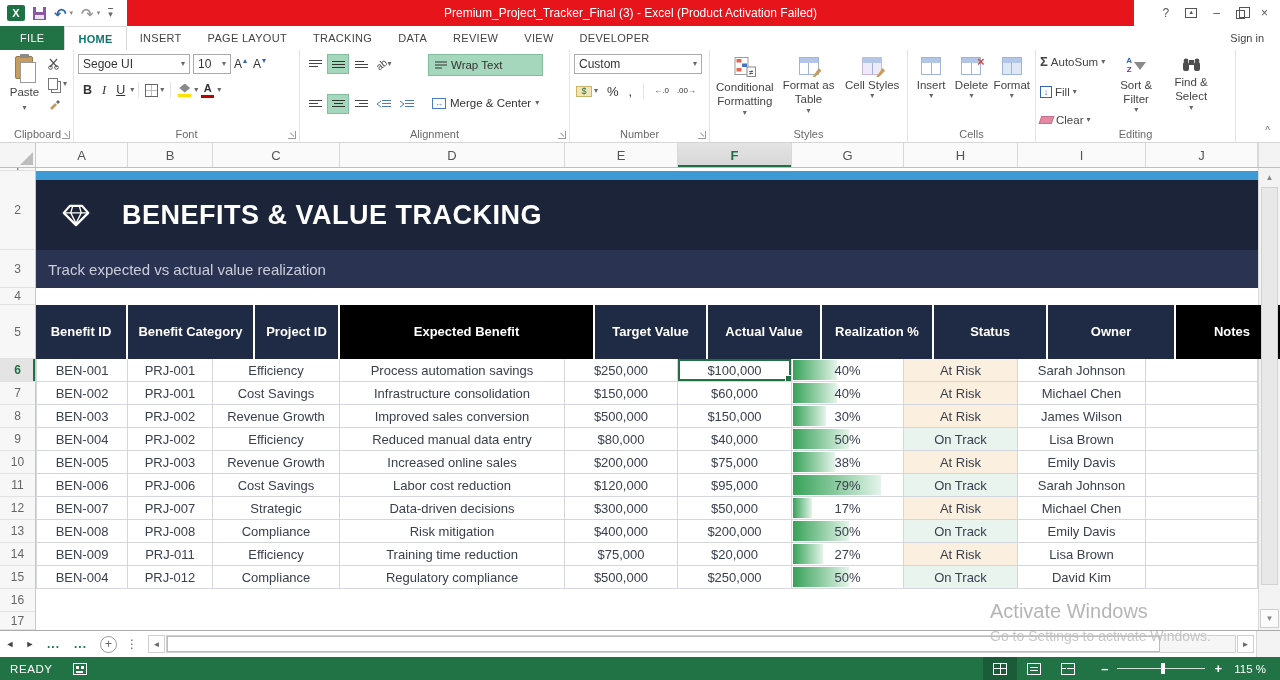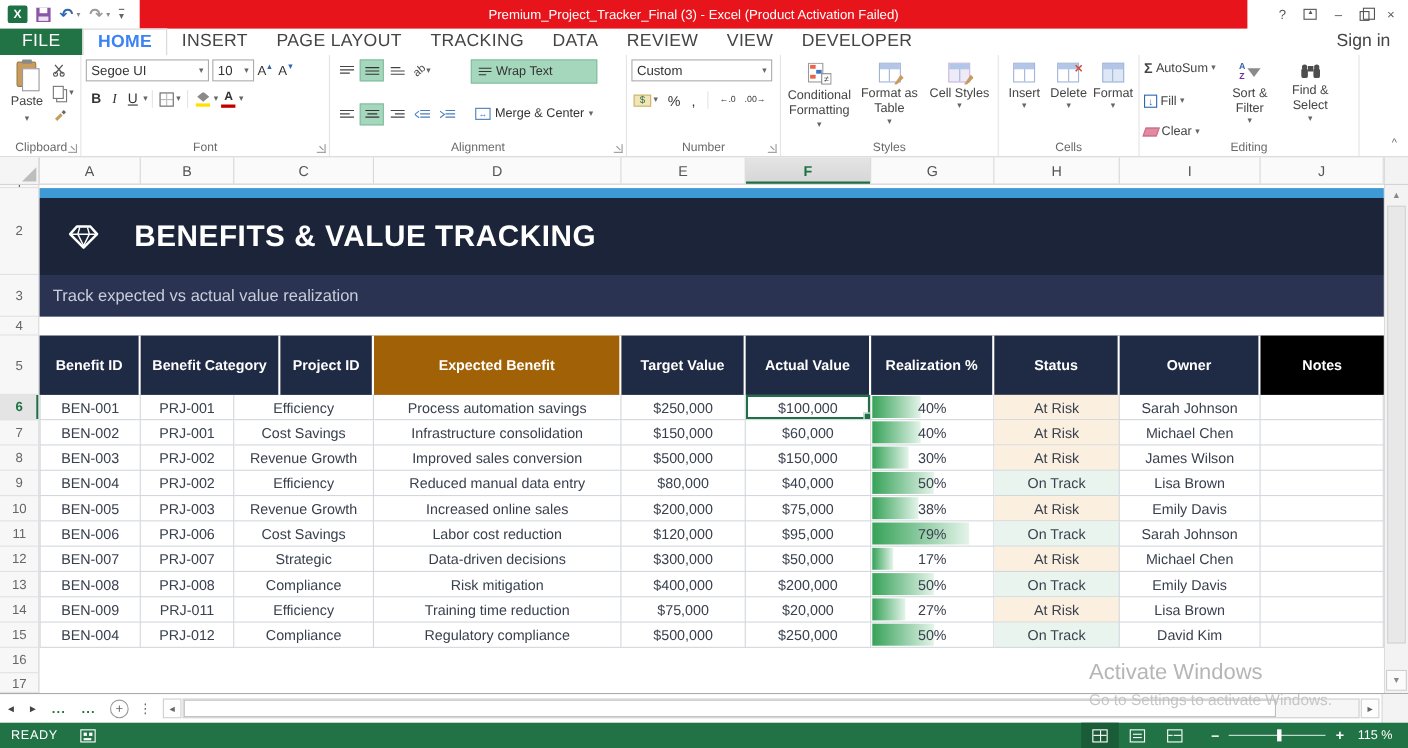--- a/index.html
+++ b/index.html
@@ -24,24 +24,24 @@
 #redbar{flex:1;background:#E8141C;color:#fff;display:flex;align-items:center;justify-content:center;
  font-size:12px;margin-right:6px}
 #wincontrols{width:140px;display:flex;align-items:center;justify-content:flex-end;gap:16px;
  padding-right:12px;color:#555;font-size:12px}
 .icon-ribdisp{width:12px;height:10px;border:1px solid #555;display:flex;align-items:flex-start;
  justify-content:center;font-size:6px;color:#555;line-height:1}
 .icon-restore{width:9px;height:9px;border:1px solid #555;background:#fff;position:relative;margin-top:2px}
 .icon-restore::before{content:"";position:absolute;left:2px;top:-4px;width:9px;height:9px;border:1px solid #555}
 
 
-#tabrow{height:24px;display:flex;align-items:stretch;background:#fff;font-size:16px}
+#tabrow{height:24px;display:flex;align-items:stretch;background:#fff;font-size:11px}
 .rtab{display:flex;align-items:center;padding:0 13px;color:#444;letter-spacing:.3px}
 .rtab.file{background:#217346;color:#fff;padding:0 20px}
-.rtab.active{color:#3b82f6;border:1px solid #D8D8D8;border-bottom:none;background:#fff;font-weight:bold}
+.rtab.active{color:#0f766e;border:1px solid #D8D8D8;border-bottom:none;background:#fff;font-weight:bold}
 #signin{margin-left:auto;display:flex;align-items:center;padding-right:16px;color:#444}
 
 
 #ribbon{height:93px;background:#fff;border-bottom:1px solid #D5D5D5;display:flex;position:relative;
  padding-left:2px;font-size:11.5px}
 .rgroup{position:relative;border-right:1px solid #E4E4E4;padding:4px 4px 16px 4px;flex:none}
 .glabel{position:absolute;bottom:2px;left:0;right:0;text-align:center;font-size:11px;color:#6a6a6a}
 .launcher{position:absolute;bottom:3px;right:3px;width:8px;height:8px;border-left:1px solid #999;
  border-top:1px solid #999;transform:rotate(180deg)}
 .launcher::after{content:"";position:absolute;left:1px;top:1px;width:5px;height:1px;background:#999;
@@ -567,21 +567,21 @@
         <span id="bannertitle">BENEFITS &amp; VALUE TRACKING</span>
       </div>
       <div class="bstripe" id="subtitle" style="height: 38px; background: rgb(42, 51, 82);">
         <span>Track expected vs actual value realization</span>
       </div>
       <div class="bstripe" style="height:17px;background:#fff"></div>
       <div id="thead" style="height:54px">
           <div class="th" style="width: 92px; background: rgb(31, 42, 68);">Benefit ID</div>
           <div class="th" style="width: 127px; background: rgb(31, 42, 68);">Benefit Category</div>
           <div class="th" style="width: 85px; background: rgb(31, 42, 68);">Project ID</div>
-          <div class="th" style="width: 225px; background: #a16207;">Expected Benefit</div>
+          <div class="th" style="width: 255px; background: #000000;">Expected Benefit</div>
           <div class="th" style="width: 113px; background: rgb(31, 42, 68);">Target Value</div>
           <div class="th" style="width: 114px; background: rgb(31, 42, 68);">Actual Value</div>
           <div class="th" style="width: 112px; background: rgb(31, 42, 68);">Realization %</div>
           <div class="th" style="width: 114px; background: rgb(31, 42, 68);">Status</div>
           <div class="th" style="width: 128px; background: rgb(31, 42, 68);">Owner</div>
           <div class="th" style="width: 112px; background: #000000;">Notes</div>
         </div>
       <div id="tbody">
           <div class="trow">
             <div class="tcell" style="width: 92px;">BEN-001</div>

